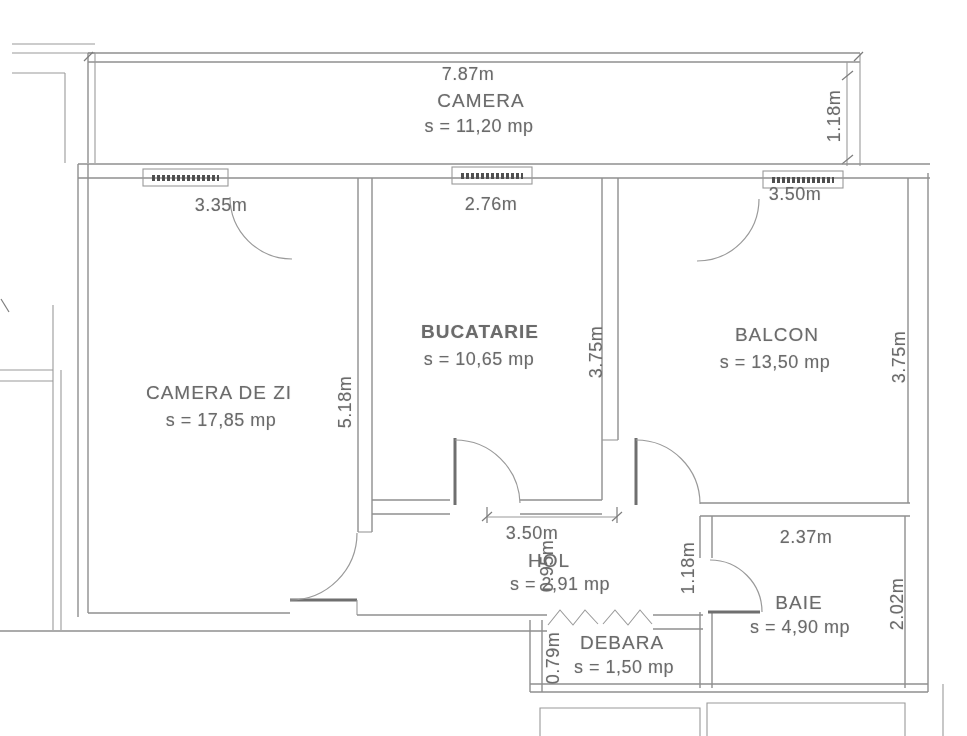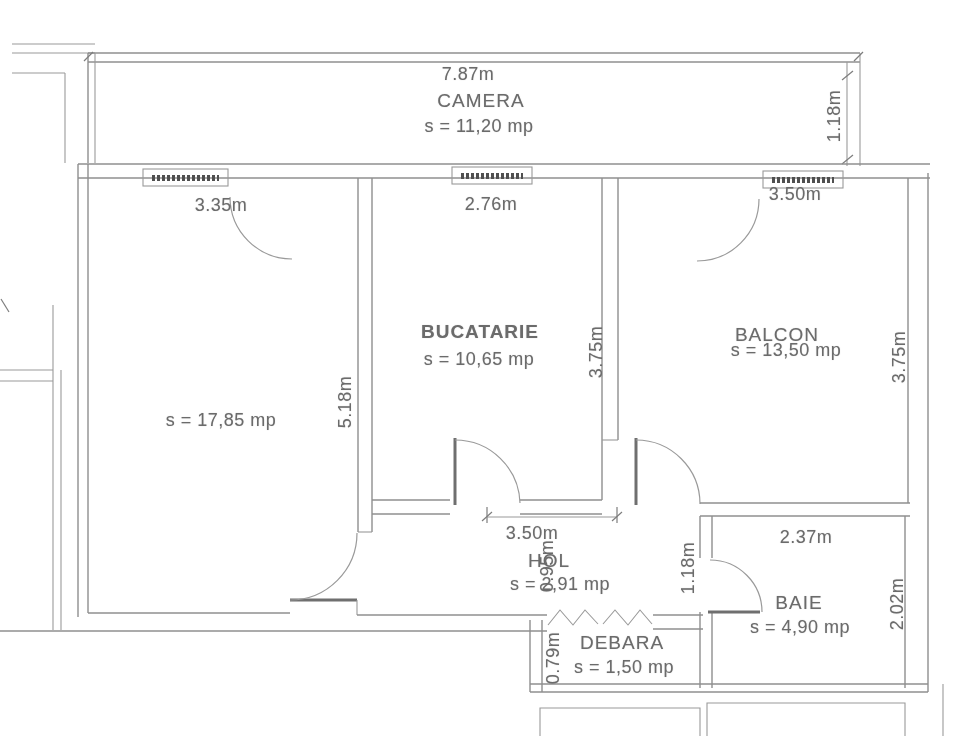--- a/index.html
+++ b/index.html
@@ -183,29 +183,30 @@
 
   <div class="lbl" style="left:468px;top:74px;">7.87m</div>
   <div class="lbl room" style="left:481px;top:101px;">CAMERA</div>
   <div class="lbl" style="left:479px;top:126px;">s = 11,20 mp</div>
   <div class="lbl vert" style="left:834px;top:116px;">1.18m</div>
 
   <div class="lbl" style="left:221px;top:205px;">3.35m</div>
   <div class="lbl" style="left:491px;top:204px;">2.76m</div>
   <div class="lbl" style="left:771px;top:194px;margin-left:24px;">3.50m</div>
 
+  <div class="lbl room" style="left:219px;top:393px;">CAMERA DE ZI</div>
   <div class="lbl" style="left:221px;top:420px;">s = 17,85 mp</div>
   <div class="lbl vert" style="left:345px;top:402px;">5.18m</div>
 
   <div class="lbl room" style="left:480px;top:332px;font-weight:bold;">BUCATARIE</div>
   <div class="lbl" style="left:479px;top:359px;">s = 10,65 mp</div>
   <div class="lbl vert" style="left:596px;top:352px;">3.75m</div>
 
   <div class="lbl room" style="left:777px;top:335px;">BALCON</div>
-  <div class="lbl" style="left:775px;top:350px;margin-left:11px;">s = 13,50 mp</div>
+  <div class="lbl" style="left:775px;top:362px;">s = 13,50 mp</div>
   <div class="lbl vert" style="left:899px;top:357px;">3.75m</div>
 
   <div class="lbl" style="left:532px;top:533px;">3.50m</div>
   <div class="lbl room" style="left:549px;top:561px;">HOL</div>
   <div class="lbl" style="left:560px;top:584px;">s = 2,91 mp</div>
   <div class="lbl vert" style="left:547px;top:566px;">0.95m</div>
   <div class="lbl vert" style="left:688px;top:568px;">1.18m</div>
 
   <div class="lbl" style="left:806px;top:537px;">2.37m</div>
   <div class="lbl room" style="left:799px;top:603px;">BAIE</div>

